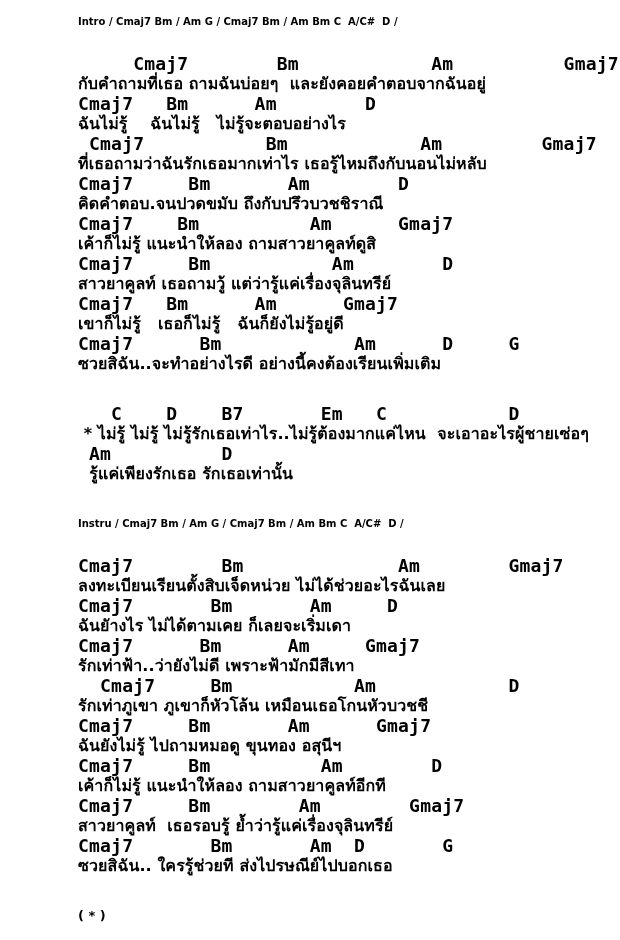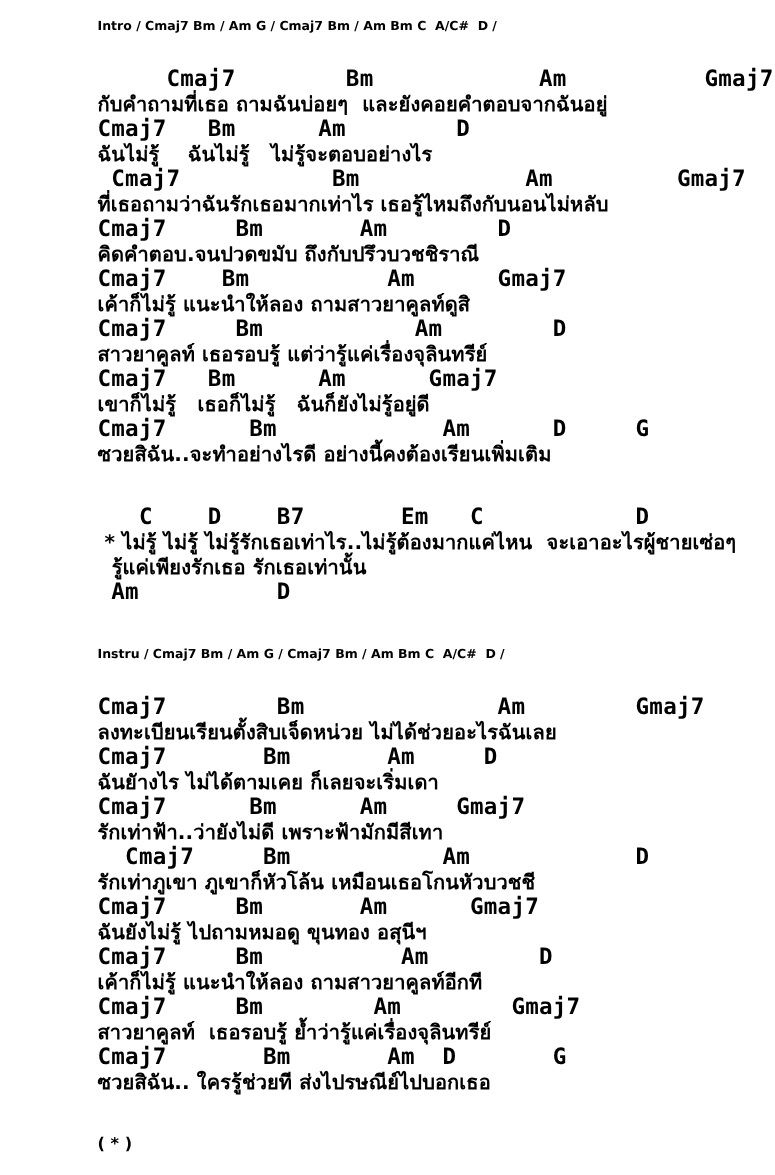--- a/index.html
+++ b/index.html
@@ -77,34 +77,34 @@
     <div class="line lyrics">กับคำถามที่เธอ ถามฉันบ่อยๆ  และยังคอยคำตอบจากฉันอยู่</div>
     <div class="line chords">Cmaj7   Bm      Am        D</div>
     <div class="line lyrics">ฉันไม่รู้    ฉันไม่รู้   ไม่รู้จะตอบอย่างไร</div>
     <div class="line chords"> Cmaj7           Bm            Am         Gmaj7</div>
     <div class="line lyrics">ที่เธอถามว่าฉันรักเธอมากเท่าไร เธอรู้ไหมถึงกับนอนไม่หลับ</div>
     <div class="line chords">Cmaj7     Bm       Am        D</div>
     <div class="line lyrics">คิดคำตอบ.จนปวดขมับ ถึงกับปรึวบวชชิราณี</div>
     <div class="line chords">Cmaj7    Bm          Am      Gmaj7</div>
     <div class="line lyrics">เค้าก็ไม่รู้ แนะนำให้ลอง ถามสาวยาคูลท์ดูสิ</div>
     <div class="line chords">Cmaj7     Bm           Am        D</div>
-    <div class="line lyrics">สาวยาคูลท์ เธอรอบรู้ แต่ว่ารู้แค่เรื่องจุลินทรีย์</div>
+    <div class="line lyrics">สาวยาคูลท์ เธอถามวู้ แต่ว่ารู้แค่เรื่องจุลินทรีย์</div>
     <div class="line chords">Cmaj7   Bm      Am      Gmaj7</div>
     <div class="line lyrics">เขาก็ไม่รู้   เธอก็ไม่รู้   ฉันก็ยังไม่รู้อยู่ดี</div>
     <div class="line chords">Cmaj7      Bm            Am      D     G</div>
     <div class="line lyrics">ซวยสิฉัน..จะทำอย่างไรดี อย่างนี้คงต้องเรียนเพิ่มเติม</div>
   </div>
 
   <div class="gap-lg"></div>
 
   <div class="block">
     <div class="line chords">   C    D    B7       Em   C           D           B7      E7</div>
     <div class="line lyrics"> * ไม่รู้ ไม่รู้ ไม่รู้รักเธอเท่าไร..ไม่รู้ต้องมากแค่ไหน  จะเอาอะไรผู้ชายเซ่อๆ</div>
+    <div class="line chords"> Am          D</div>
     <div class="line lyrics">  รู้แค่เพียงรักเธอ รักเธอเท่านั้น</div>
-    <div class="line chords"> Am          D</div>
   </div>
 
   <div class="gap-lg"></div>
 
   <div class="block">
     <div class="section"><span>Instru</span><span> / Cmaj7 Bm / Am G / Cmaj7 Bm / Am Bm C  A/C#  D /</span></div>
   </div>
 
   <div class="gap-md"></div>
 

